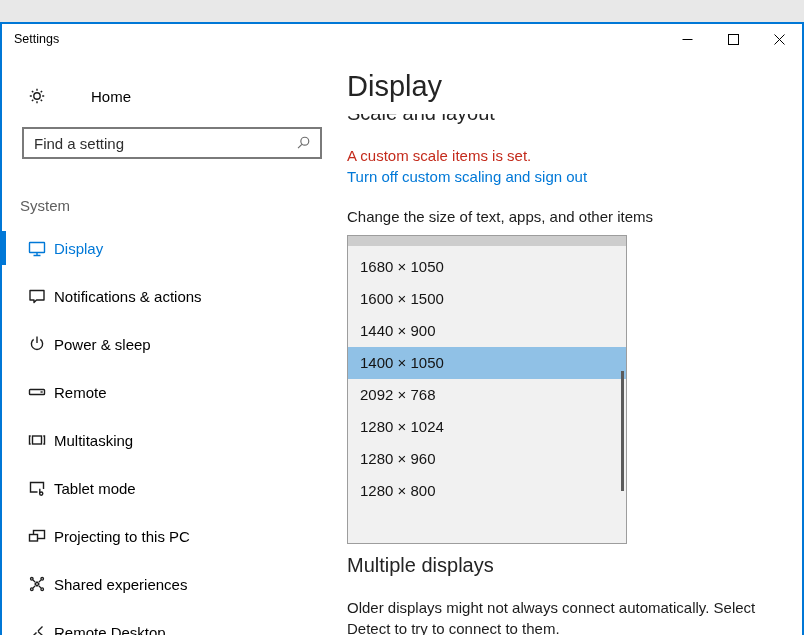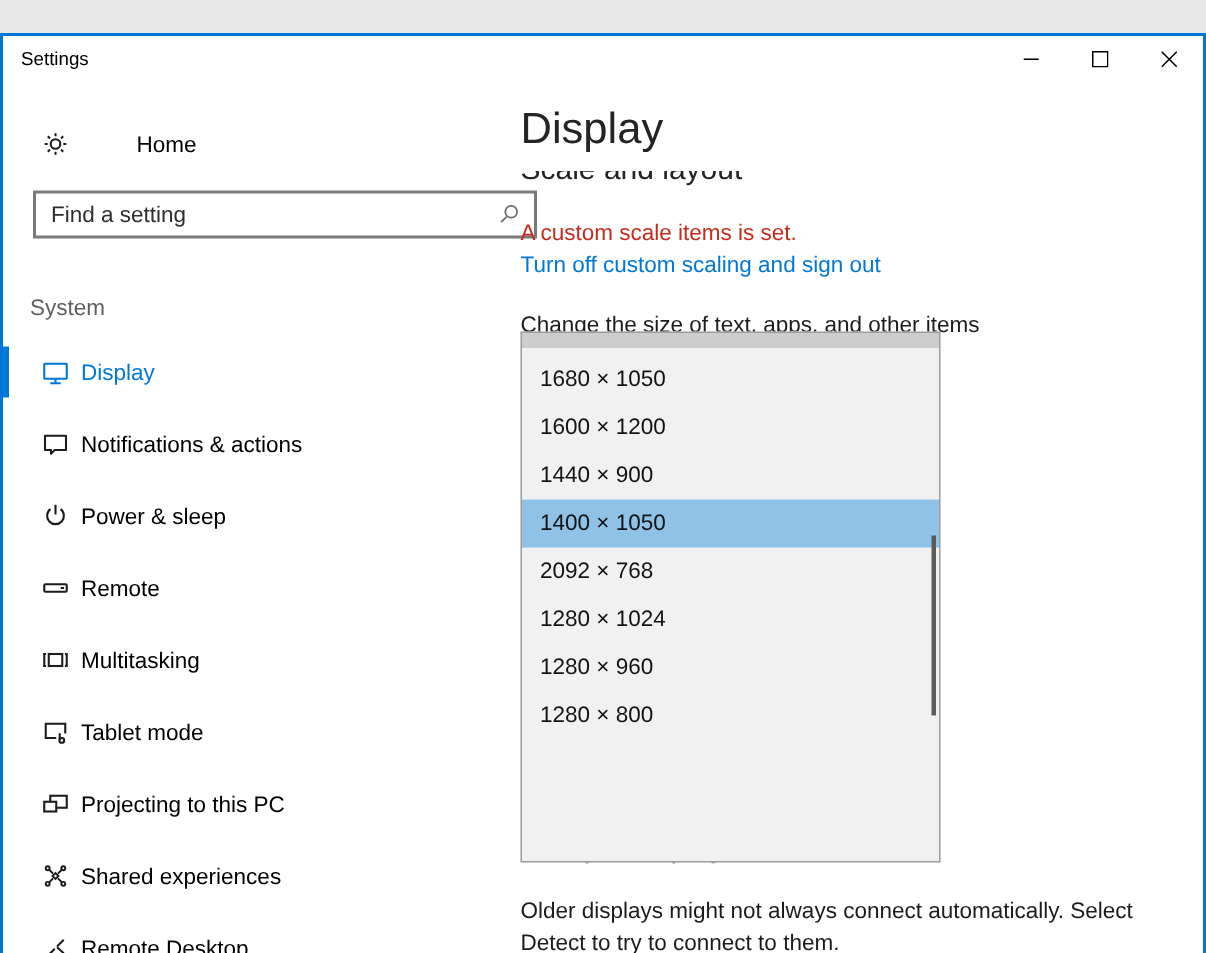--- a/index.html
+++ b/index.html
@@ -15,41 +15,41 @@
   .wc-btn{width:46px;height:100%;display:flex;align-items:center;justify-content:center;background:transparent;border:none;padding:0;}
   .wc-btn svg{display:block;}
   
   .content{flex:1;display:flex;min-height:0;background:#fff;}
   .sidebar{flex:0 0 330px;position:relative;}
   .main{flex:1;position:relative;overflow:hidden;}
   
   .home-row{position:absolute;top:24px;left:0;right:0;height:36px;display:flex;align-items:center;padding-left:25px;cursor:default;gap:37px;}
   .home-row .icon{width:20px;height:20px;margin-right:7px;color:#1d1d1d;}
   .home-row .label{font-size:15px;color:#000;}
-  .search-box{position:absolute;top:73px;left:20px;width:336px;height:32px;box-sizing:border-box;border:2px solid #7a7a7a;display:flex;align-items:center;background:#fff;}
+  .search-box{position:absolute;top:73px;left:20px;width:300px;height:32px;box-sizing:border-box;border:2px solid #7a7a7a;display:flex;align-items:center;background:#fff;}
   .search-box input{border:none;outline:none;flex:1;min-width:0;font-size:15px;padding:0 4px 0 10px;background:transparent;color:#222;font-family:inherit;}
   .search-box input::placeholder{color:#2e2e2e;opacity:1;}
   .search-box .icon{width:18px;height:18px;margin-right:8px;color:#6d6d6d;flex:0 0 auto;}
   .system-label{position:absolute;top:143px;left:18px;font-size:15px;color:#5f5f5f;}
   .nav{position:absolute;top:170px;left:0;right:0;}
   .nav-item{height:48px;display:flex;align-items:center;padding-left:25px;position:relative;cursor:default;}
   .nav-item .icon{width:20px;height:20px;margin-right:7px;color:#1d1d1d;flex:0 0 auto;}
   .nav-item .label{font-size:15px;color:#000;}
   .nav-item.selected .icon{color:#0078d7;}
   .nav-item.selected .label{color:#0078d7;}
   .accent-bar{position:absolute;left:0;top:7px;width:4px;height:34px;background:#0078d7;}
   .icon svg{width:100%;height:100%;display:block;}
   
   .page-header{position:absolute;top:0;left:0;right:0;height:60px;background:#fff;z-index:3;}
   .page-title{position:absolute;left:15px;top:16px;margin:0;font-size:29px;font-weight:300;color:#242424;}
   .h2-scale{position:absolute;left:15px;top:48px;margin:0;font-size:20px;font-weight:400;color:#242424;z-index:1;white-space:nowrap;}
   .warning-text{position:absolute;left:15px;top:93px;font-size:15px;color:#c42b1c;z-index:2;}
   .link-text{position:absolute;left:15px;top:114px;font-size:15px;color:#0078d7;z-index:2;cursor:pointer;text-decoration:none;}
   .change-label{position:absolute;left:15px;top:154px;font-size:15px;color:#1c1c1c;z-index:2;}
-  .listbox{position:absolute;left:15px;top:167px;width:280px;height:354px;box-sizing:border-box;background:#f1f1f1;border:1px solid #9d9d9d;z-index:2;}
+  .listbox{position:absolute;left:15px;top:181px;width:280px;height:309px;box-sizing:border-box;background:#f1f1f1;border:1px solid #9d9d9d;z-index:2;}
   .listbox-strip{height:10px;background:#cdcdcd;}
   .list-items{margin-top:5px;}
   .list-item{height:32px;line-height:32px;padding-left:12px;font-size:15px;color:#141414;cursor:default;}
   .list-item.selected{background:#90c1e6;}
   .scroll-thumb{position:absolute;right:2px;top:135px;width:3px;height:120px;background:#5b5b5b;}
   .h2-multiple{position:absolute;left:15px;top:500px;margin:0;font-size:20px;font-weight:400;color:#242424;}
   .para{position:absolute;left:15px;top:543px;width:452px;font-size:15px;line-height:21px;color:#1c1c1c;}
   .detect-btn{position:absolute;left:15px;top:590px;width:92px;height:32px;background:#cccccc;border:none;}
 </style>
 </head>
@@ -221,21 +221,21 @@
       <div class="warning-text">A custom scale items is set.</div>
 
       <a class="link-text">Turn off custom scaling and sign out</a>
 
       <div class="change-label">Change the size of text, apps, and other items</div>
 
       <div class="listbox">
         <div class="listbox-strip"></div>
         <div class="list-items">
           <div class="list-item">1680 × 1050</div>
-          <div class="list-item">1600 × 1200</div>
+          <div class="list-item">1600 × 1500</div>
           <div class="list-item">1440 × 900</div>
           <div class="list-item selected">1400 × 1050</div>
           <div class="list-item">2092 × 768</div>
           <div class="list-item">1280 × 1024</div>
           <div class="list-item">1280 × 960</div>
           <div class="list-item">1280 × 800</div>
         </div>
         <div class="scroll-thumb"></div>
       </div>
 

